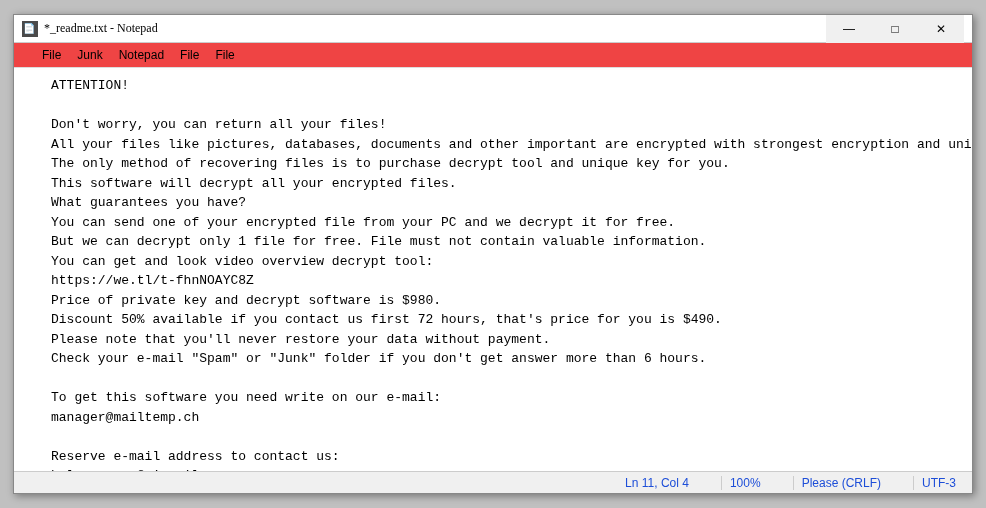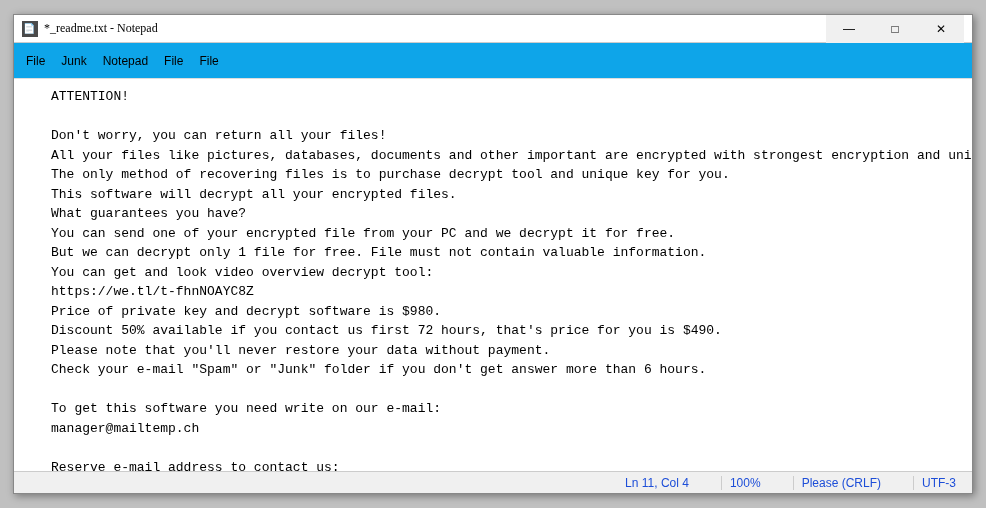--- a/index.html
+++ b/index.html
@@ -75,25 +75,25 @@
       cursor: pointer;
       font-size: 12px;
       color: #000;
       display: flex;
       align-items: center;
       justify-content: center;
       font-family: 'Segoe UI', sans-serif;
     }
 
     .menu-bar {
-      background: #0ea5e9;
-      height: 36px;
+      background: #ef4444;
+      height: 25px;
       display: flex;
       align-items: center;
-      padding: 0 4px;
+      padding: 0 20px;
       border-bottom: 1px solid #ddd;
     }
 
     .menu-item {
       font-family: 'Segoe UI', sans-serif;
       font-size: 12px;
       padding: 2px 8px;
       cursor: pointer;
       color: #000;
     }

